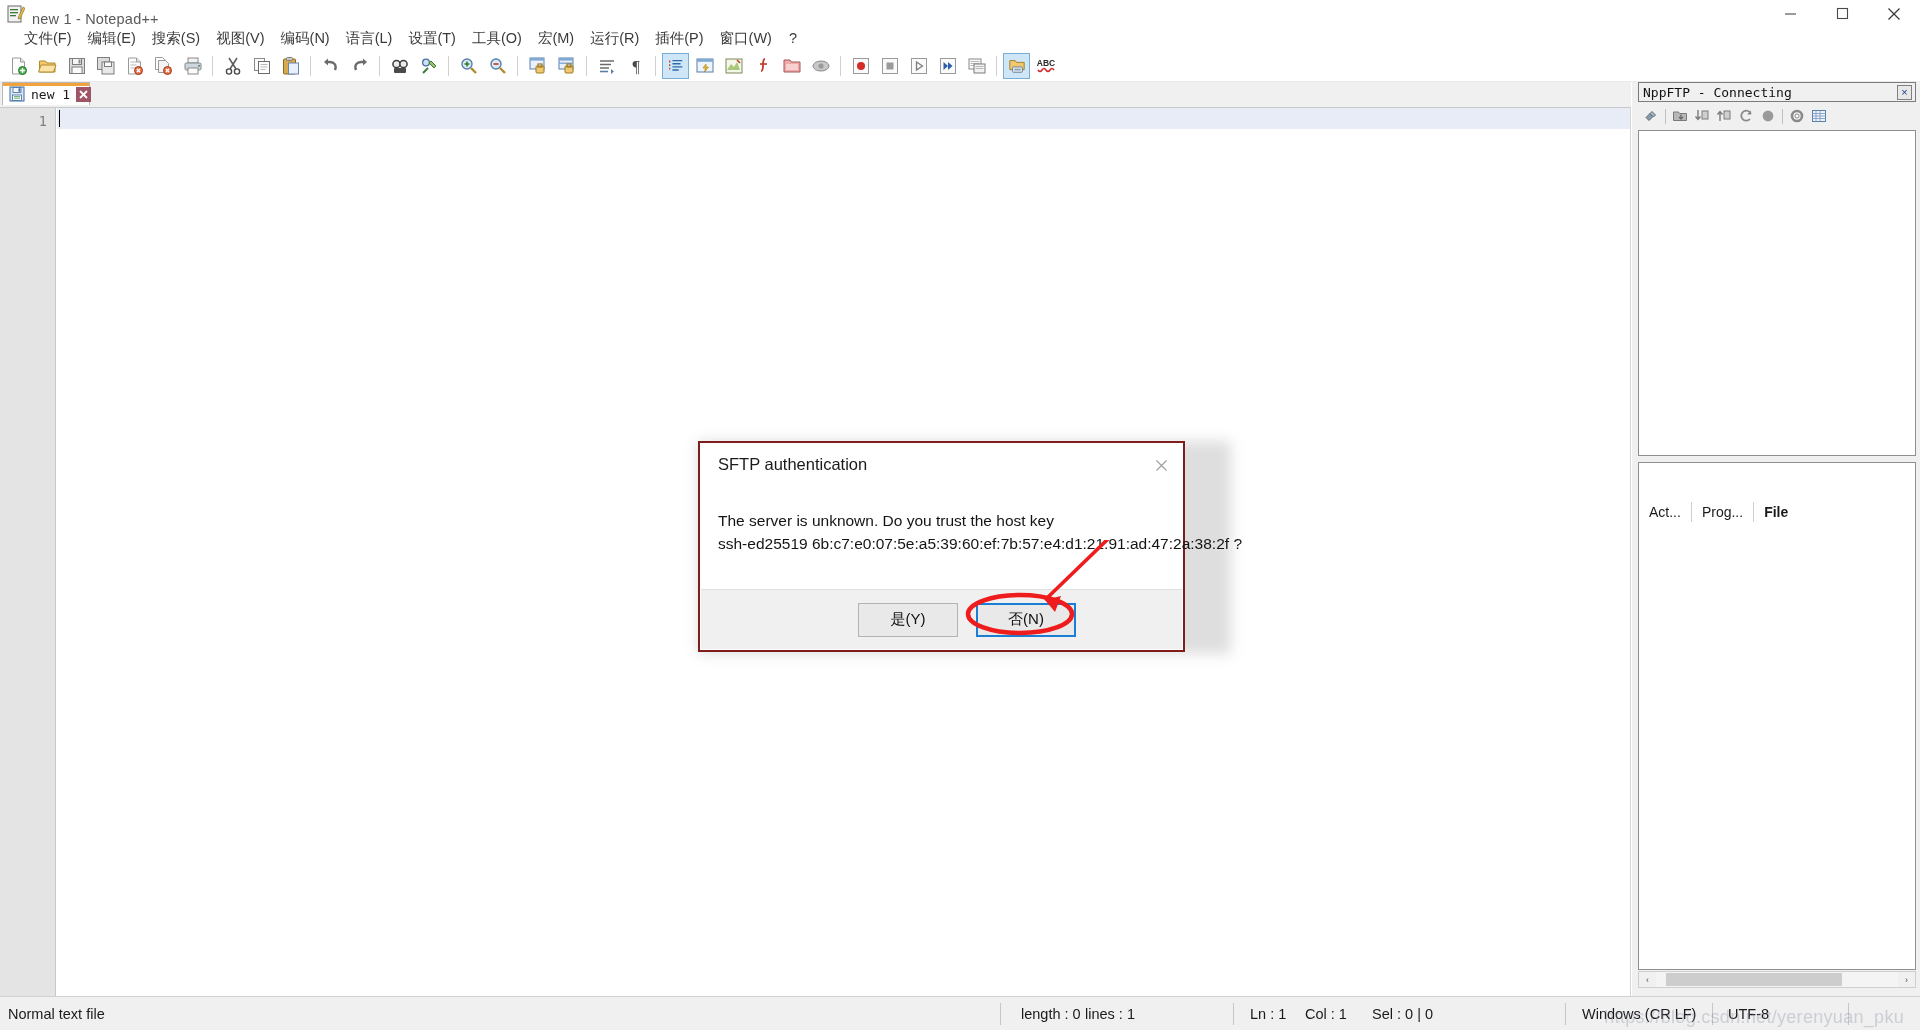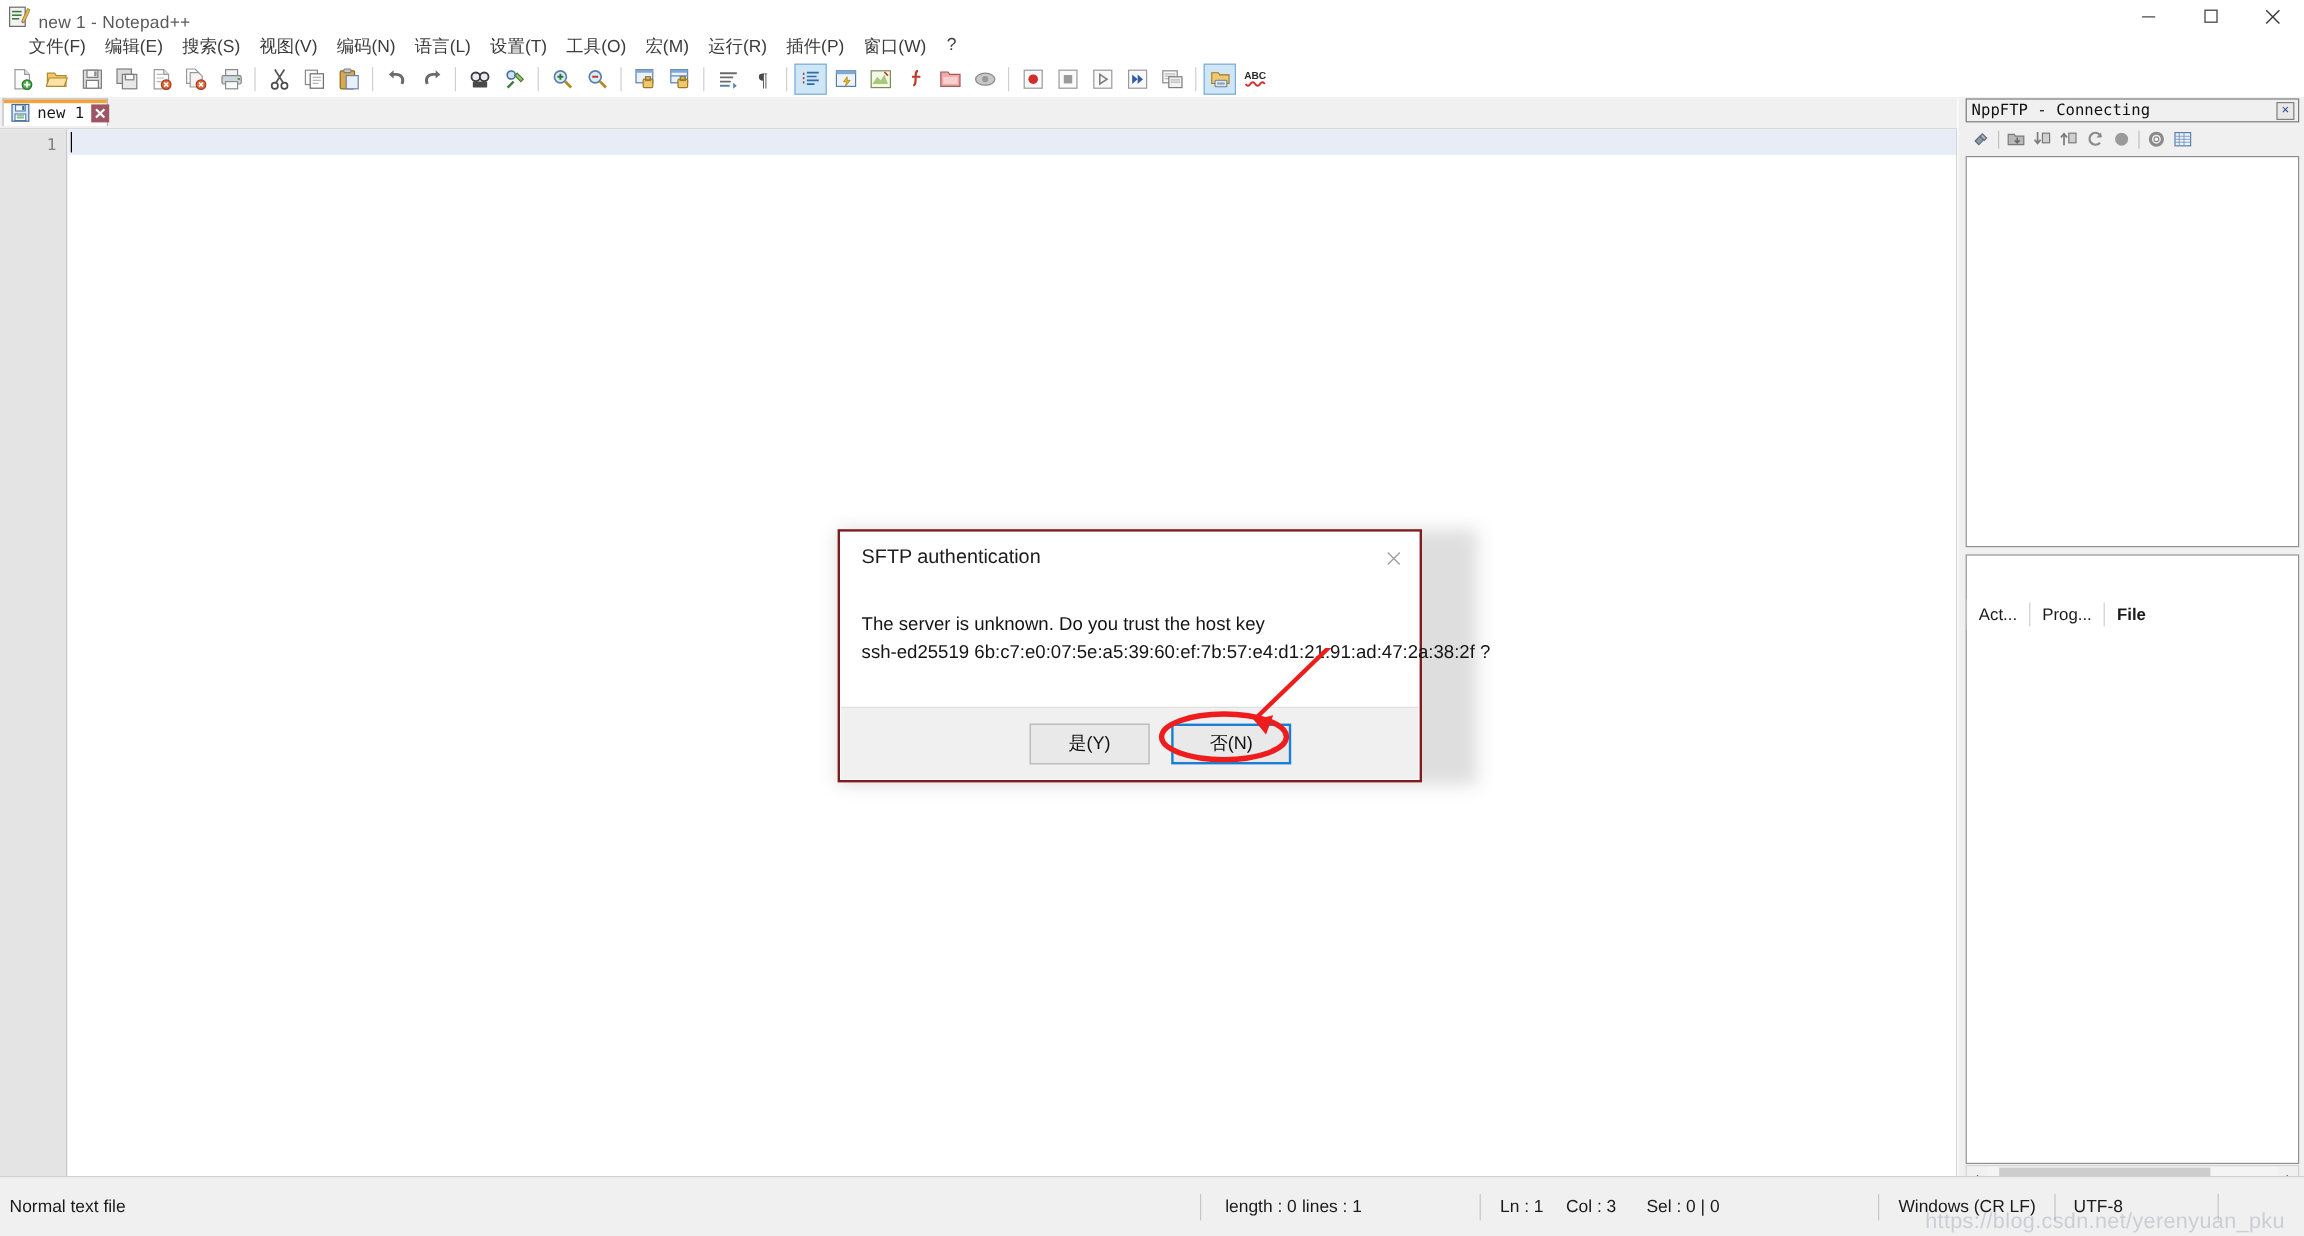--- a/index.html
+++ b/index.html
@@ -186,21 +186,21 @@
     color: #4a4a4a; font-size: 9px; background: #f0f0f0;
   }
   .hs-track { flex: 1; position: relative; background: #f4f4f4; }
   .hs-thumb {
     position: absolute; left: 10px; top: 1px; width: 176px; bottom: 1px;
     background: #cdcdcd;
   }
 
   
   .statusbar {
-    position: absolute; left: 0; bottom: 0; width: 1920px; height: 50px;
+    position: absolute; left: 0; bottom: 0; width: 1920px; height: 34px;
     background: #f0f0f0;
     border-top: 1px solid #d2d2d2;
     display: flex; align-items: center;
     font-size: 14.5px; color: #1a1a1a;
   }
   .sb-cell { position: relative; height: 34px; display: flex; align-items: center; }
   .sb-div { width: 1px; height: 22px; background: #c6c6c6; flex: none; }
 
   
   .dlg-shadow {
@@ -682,21 +682,21 @@
 
 <div class="statusbar">
   <div class="sb-cell" style="width:1000px; padding-left:8px;">Normal text file</div>
   <div class="sb-div"></div>
   <div class="sb-cell" style="width:228px; padding-left:20px;">length : 0</div>
   <div class="sb-cell" style="width:-0px;"></div>
   <div class="sb-cell" style="width:0px;"></div>
   <div class="sb-cell" style="position:absolute; left:1085px;">lines : 1</div>
   <div class="sb-div" style="position:absolute; left:1233px;"></div>
   <div class="sb-cell" style="position:absolute; left:1250px;">Ln : 1</div>
-  <div class="sb-cell" style="position:absolute; left:1305px;">Col : 3</div>
+  <div class="sb-cell" style="position:absolute; left:1305px;">Col : 1</div>
   <div class="sb-cell" style="position:absolute; left:1372px;">Sel : 0 | 0</div>
   <div class="sb-div" style="position:absolute; left:1565px;"></div>
   <div class="sb-cell" style="position:absolute; left:1582px;">Windows (CR LF)</div>
   <div class="sb-div" style="position:absolute; left:1712px;"></div>
   <div class="sb-cell" style="position:absolute; left:1728px;">UTF-8</div>
   <div class="sb-div" style="position:absolute; left:1848px;"></div>
   <div class="sb-cell" style="position:absolute; left:1912px;margin-left:28px;">INS</div>
 </div>
 
 <div class="watermark">https://blog.csdn.net/yerenyuan_pku</div>

